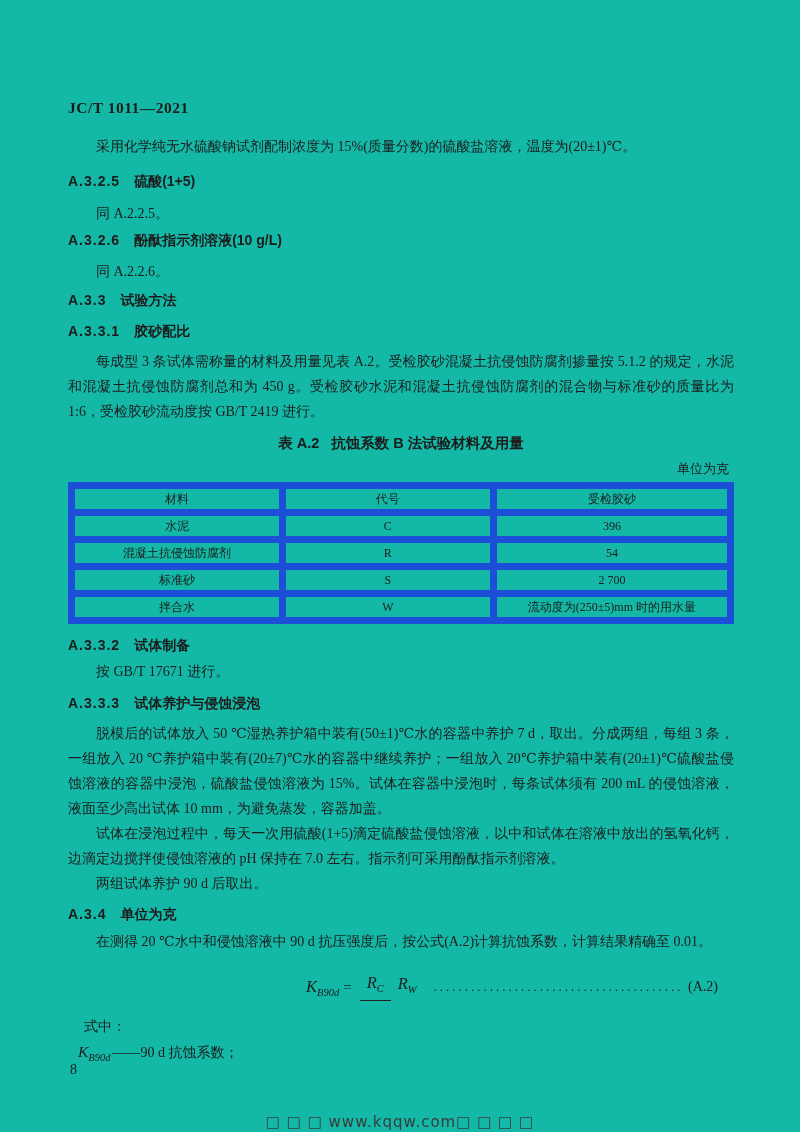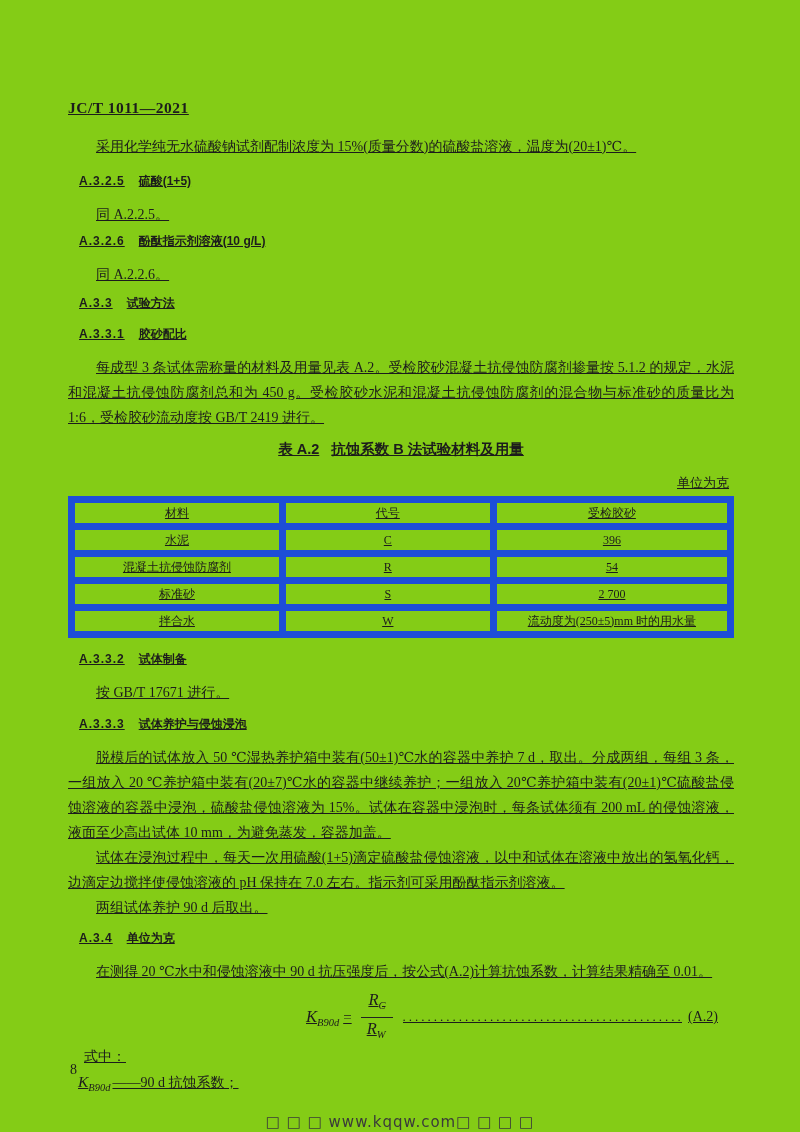--- a/index.html
+++ b/index.html
@@ -2,43 +2,42 @@
 <html><head>
 <meta charset="utf-8">
 <style>
   * { box-sizing: border-box; }
   html, body { margin: 0; padding: 0; background: #ffffff; }
   .page {
     position: relative;
     width: 800px;
     height: 1132px;
     margin: 0 auto;
-    background: #84cc16;
+    background: #14b8a6;
     color: #1c1c1c;
     font-family: "Liberation Serif", "DejaVu Serif", serif;
     font-size: 14px;
     padding: 98px 66px 0 68px;
     overflow: hidden;
-    text-decoration: underline;
   }
 
   .doc-header {
     font-weight: bold;
     font-size: 15.5px;
     letter-spacing: 0.5px;
     line-height: 20px;
     margin: 0;
   }
 
   .clause {
     font-family: "Liberation Sans", "DejaVu Sans", sans-serif;
     font-weight: bold;
-    font-size: 12px;
-    line-height: 20px;
-    margin: 11px;
+    font-size: 14px;
+    line-height: 20px;
+    margin: 0;
   }
   .clause .num { margin-right: 14px; letter-spacing: 1px; }
 
   .para {
     line-height: 25px;
     margin: 0;
     text-align: justify;
   }
   .indent { text-indent: 2em; }
 
@@ -59,21 +58,21 @@
   #p333a   { margin-top: 8px; }
   #h34     { margin-top: 8px; }
   #p34     { margin-top: 5px; }
 
   .table-title {
     font-family: "Liberation Sans", "DejaVu Sans", sans-serif;
     font-weight: bold;
     font-size: 14.5px;
     text-align: center;
     line-height: 20px;
-    margin: 16px;
+    margin: 8px;
   }
   .table-title .t-num { margin-right: 12px; }
 
   .unit-note {
     text-align: right;
     font-size: 13px;
     line-height: 16px;
     margin: 5px;
   }
 
@@ -106,22 +105,21 @@
   }
   .f-var { font-style: italic; font-size: 16.5px; }
   .f-var sub, .term sub {
     font-style: italic;
     font-size: 10.5px;
     vertical-align: -4px;
   }
   .f-eq { margin: 0 8px 0 4px; font-size: 15px; }
   .frac {
     display: inline-flex;
-    flex-direction: column;
-    align-items: flex-end;
+    align-items: flex-start;
     line-height: 20px;
   }
   .frac .numr { border-bottom: 1.3px solid #222; padding: 0 7px 1px; }
   .frac .denr { padding: 1px 7px 0; }
   .f-dots {
     flex: 1;
     overflow: hidden;
     white-space: nowrap;
     letter-spacing: 3px;
     font-size: 13px;

